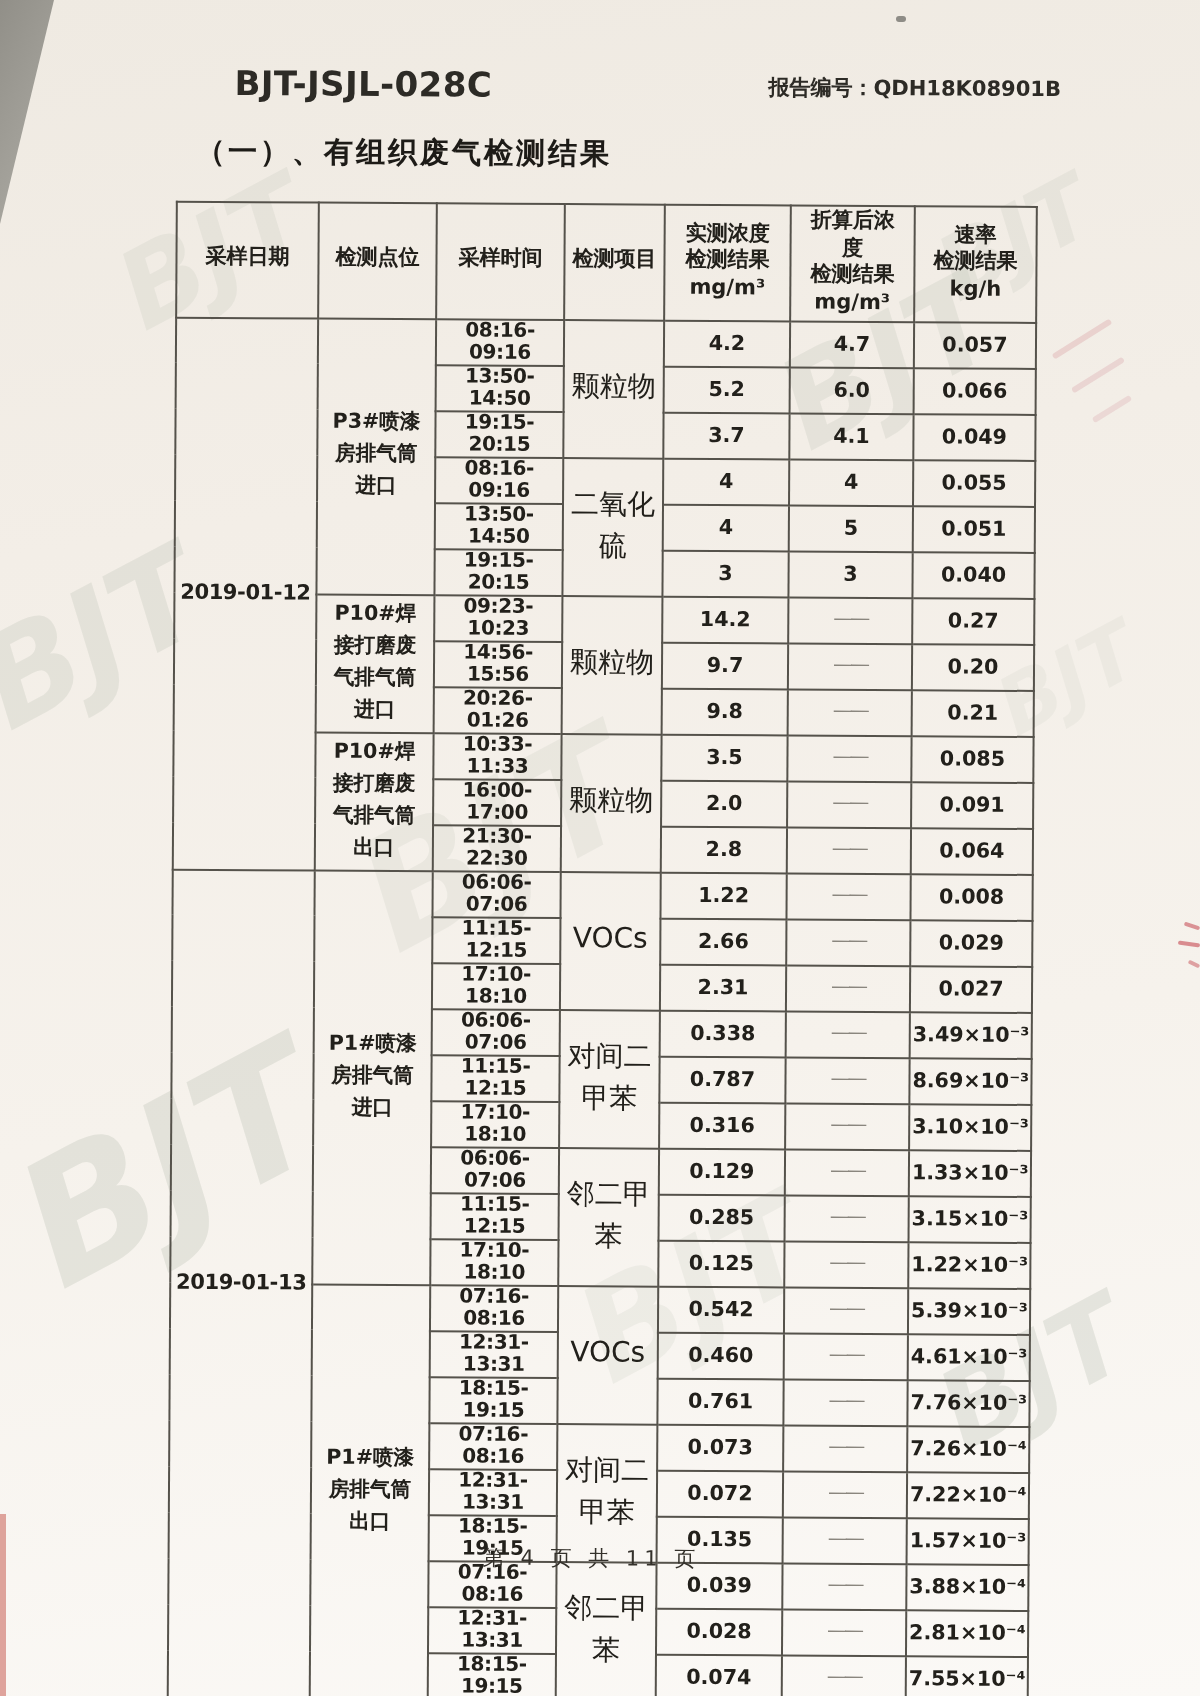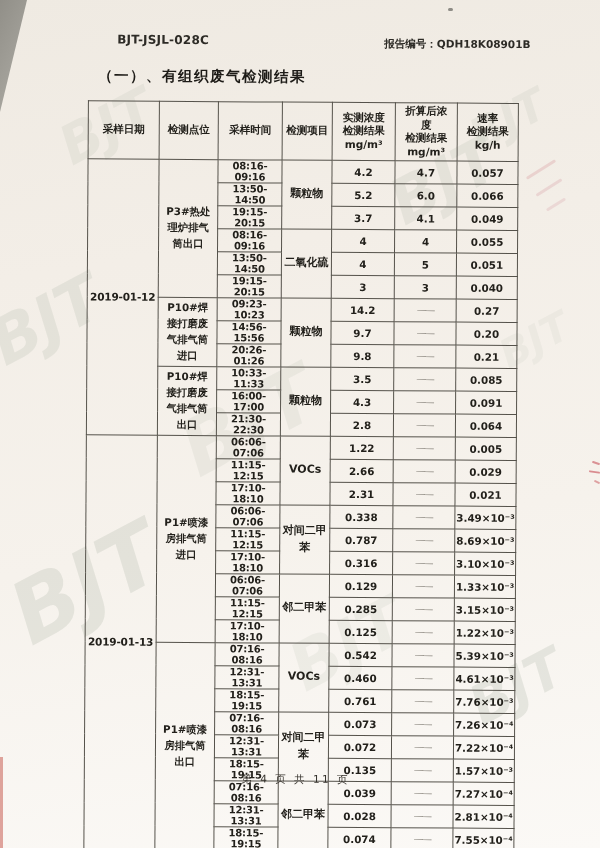--- a/index.html
+++ b/index.html
@@ -15,33 +15,33 @@
   .scan-corner{
     position:absolute;top:0;left:0;width:27px;height:112px;
     background:linear-gradient(115deg,#918f88,#b0aea7);
     clip-path:polygon(0 0,100% 0,0 100%);
   }
   .scan-speck{position:absolute;left:448px;top:8px;width:5px;height:3px;background:#8e8c86;border-radius:2px;}
   .edge-pink{position:absolute;left:0;top:757px;width:3px;height:91px;background:#d9948c;opacity:.85;}
 
   .content{position:absolute;inset:0;transform:rotate(0.35deg);transform-origin:520px 90px;}
 
-  .form-code{position:absolute;left:117px;top:35px;font-size:12px;font-weight:bold;color:#2d2b26;letter-spacing:.2px;}
+  .form-code{position:absolute;left:117px;top:35px;font-size:17px;font-weight:bold;color:#2d2b26;letter-spacing:.2px;}
   .report-no{position:absolute;left:384px;top:38px;font-size:10.5px;font-weight:bold;color:#2d2b26;text-align:center;}
   .doc-title{position:absolute;left:98px;top:69px;font-size:14.5px;font-weight:600;color:#1d1b17;letter-spacing:1.5px;}
 
   .table-wrap{position:absolute;left:88px;top:103px;}
   table{border-collapse:collapse;table-layout:fixed;width:430px;}
   th,td{border:1px solid #55524b;text-align:center;vertical-align:middle;color:#22201b;overflow:hidden;}
   thead th{height:50px;font-size:10.5px;font-weight:600;line-height:1.3;padding:1px 0;}
   tbody td{height:19.1px;font-size:10.4px;padding:0 1px;}
   .t-date{font-weight:700;font-size:10.5px;letter-spacing:-.2px;}
   .t-loc{font-weight:600;font-size:10.3px;line-height:1.55;padding:0 5px;}
   .t-time{font-weight:700;font-size:10px;letter-spacing:-.2px;}
-  .t-item{font-weight:700;font-size:11px;line-height:1.5;}
+  .t-item{font-weight:400;font-size:14px;line-height:1.5;}
   .t-num{font-weight:700;font-size:10.3px;}
   .t-dash{color:#8a867e;font-weight:400;font-size:10px;letter-spacing:-1.5px;}
 
   .page-footer{position:absolute;left:0;right:0;top:774px;text-align:center;font-size:10.5px;color:#34312b;letter-spacing:2.5px;font-weight:500;}
 
   .wm{
     position:absolute;color:#a9b2a3;font-weight:700;font-style:italic;
     transform:rotate(-28deg);pointer-events:none;user-select:none;line-height:1;
   }
   .wm1{left:58px;top:100px;font-size:54px;opacity:.15;}
@@ -113,21 +113,21 @@
               <th>采样时间</th>
               <th>检测项目</th>
               <th>实测浓度<br>检测结果<br>mg/m³</th>
               <th>折算后浓<br>度<br>检测结果<br>mg/m³</th>
               <th>速率<br>检测结果<br>kg/h</th>
             </tr>
         </thead>
         <tbody id="table-body">
             <tr>
               <td rowspan="12" class="t-date">2019-01-12</td>
-              <td rowspan="6" class="t-loc">P3#热处理炉排气筒出口</td>
+              <td rowspan="6" class="t-loc">P3#喷漆房排气筒进口</td>
               <td class="t-time">08:16-09:16</td>
               <td rowspan="3" class="t-item">颗粒物</td>
               <td class="t-num">4.2</td>
               <td class="t-num">4.7</td>
               <td class="t-num">0.057</td>
             </tr>
             <tr>
               <td class="t-time">13:50-14:50</td>
               <td class="t-num">5.2</td>
               <td class="t-num">6.0</td>
@@ -181,50 +181,50 @@
             <tr>
               <td rowspan="3" class="t-loc">P10#焊接打磨废气排气筒出口</td>
               <td class="t-time">10:33-11:33</td>
               <td rowspan="3" class="t-item">颗粒物</td>
               <td class="t-num">3.5</td>
               <td class="t-dash">——</td>
               <td class="t-num">0.085</td>
             </tr>
             <tr>
               <td class="t-time">16:00-17:00</td>
-              <td class="t-num">4.3</td>
+              <td class="t-num">2.0</td>
               <td class="t-dash">——</td>
               <td class="t-num">0.091</td>
             </tr>
             <tr>
               <td class="t-time">21:30-22:30</td>
               <td class="t-num">2.8</td>
               <td class="t-dash">——</td>
               <td class="t-num">0.064</td>
             </tr>
             <tr>
               <td rowspan="18" class="t-date">2019-01-13</td>
               <td rowspan="9" class="t-loc">P1#喷漆房排气筒进口</td>
               <td class="t-time">06:06-07:06</td>
               <td rowspan="3" class="t-item">VOCs</td>
               <td class="t-num">1.22</td>
               <td class="t-dash">——</td>
-              <td class="t-num">0.005</td>
+              <td class="t-num">0.008</td>
             </tr>
             <tr>
               <td class="t-time">11:15-12:15</td>
               <td class="t-num">2.66</td>
               <td class="t-dash">——</td>
               <td class="t-num">0.029</td>
             </tr>
             <tr>
               <td class="t-time">17:10-18:10</td>
               <td class="t-num">2.31</td>
               <td class="t-dash">——</td>
-              <td class="t-num">0.021</td>
+              <td class="t-num">0.027</td>
             </tr>
             <tr>
               <td class="t-time">06:06-07:06</td>
               <td rowspan="3" class="t-item">对间二甲苯</td>
               <td class="t-num">0.338</td>
               <td class="t-dash">——</td>
               <td class="t-num">3.49×10⁻³</td>
             </tr>
             <tr>
               <td class="t-time">11:15-12:15</td>
@@ -294,21 +294,21 @@
               <td class="t-time">18:15-19:15</td>
               <td class="t-num">0.135</td>
               <td class="t-dash">——</td>
               <td class="t-num">1.57×10⁻³</td>
             </tr>
             <tr>
               <td class="t-time">07:16-08:16</td>
               <td rowspan="3" class="t-item">邻二甲苯</td>
               <td class="t-num">0.039</td>
               <td class="t-dash">——</td>
-              <td class="t-num">7.27×10⁻⁴</td>
+              <td class="t-num">3.88×10⁻⁴</td>
             </tr>
             <tr>
               <td class="t-time">12:31-13:31</td>
               <td class="t-num">0.028</td>
               <td class="t-dash">——</td>
               <td class="t-num">2.81×10⁻⁴</td>
             </tr>
             <tr>
               <td class="t-time">18:15-19:15</td>
               <td class="t-num">0.074</td>

